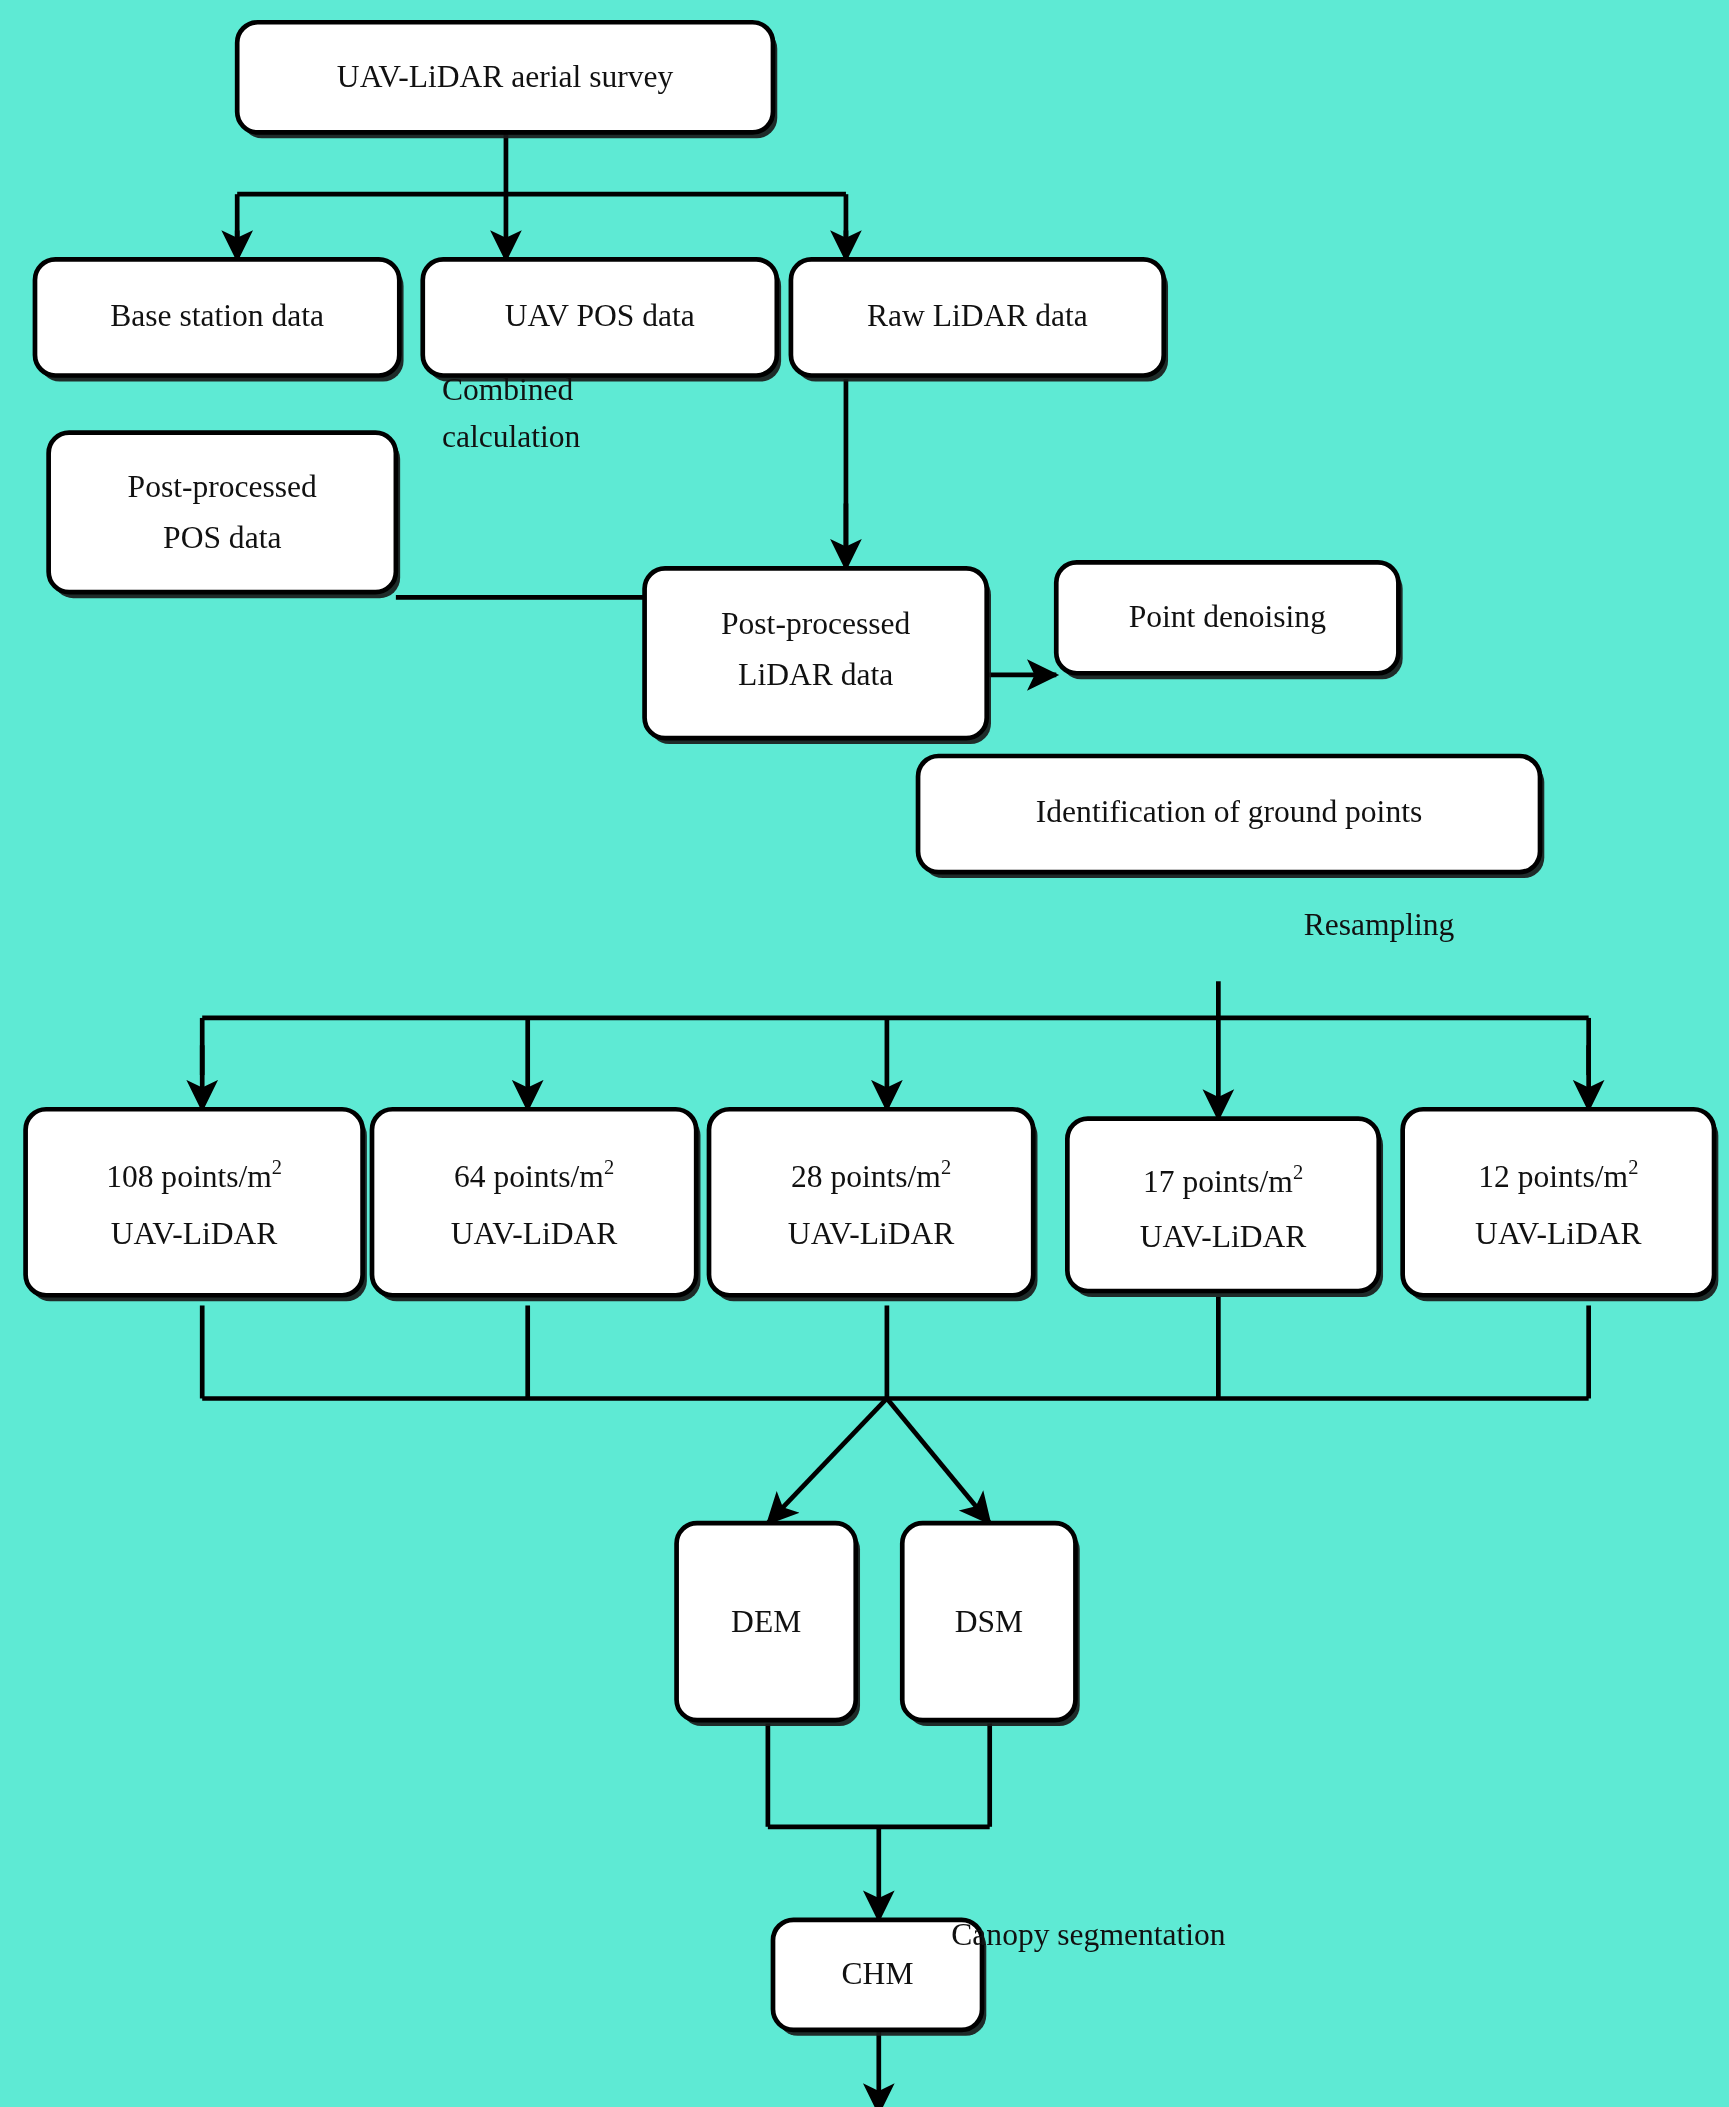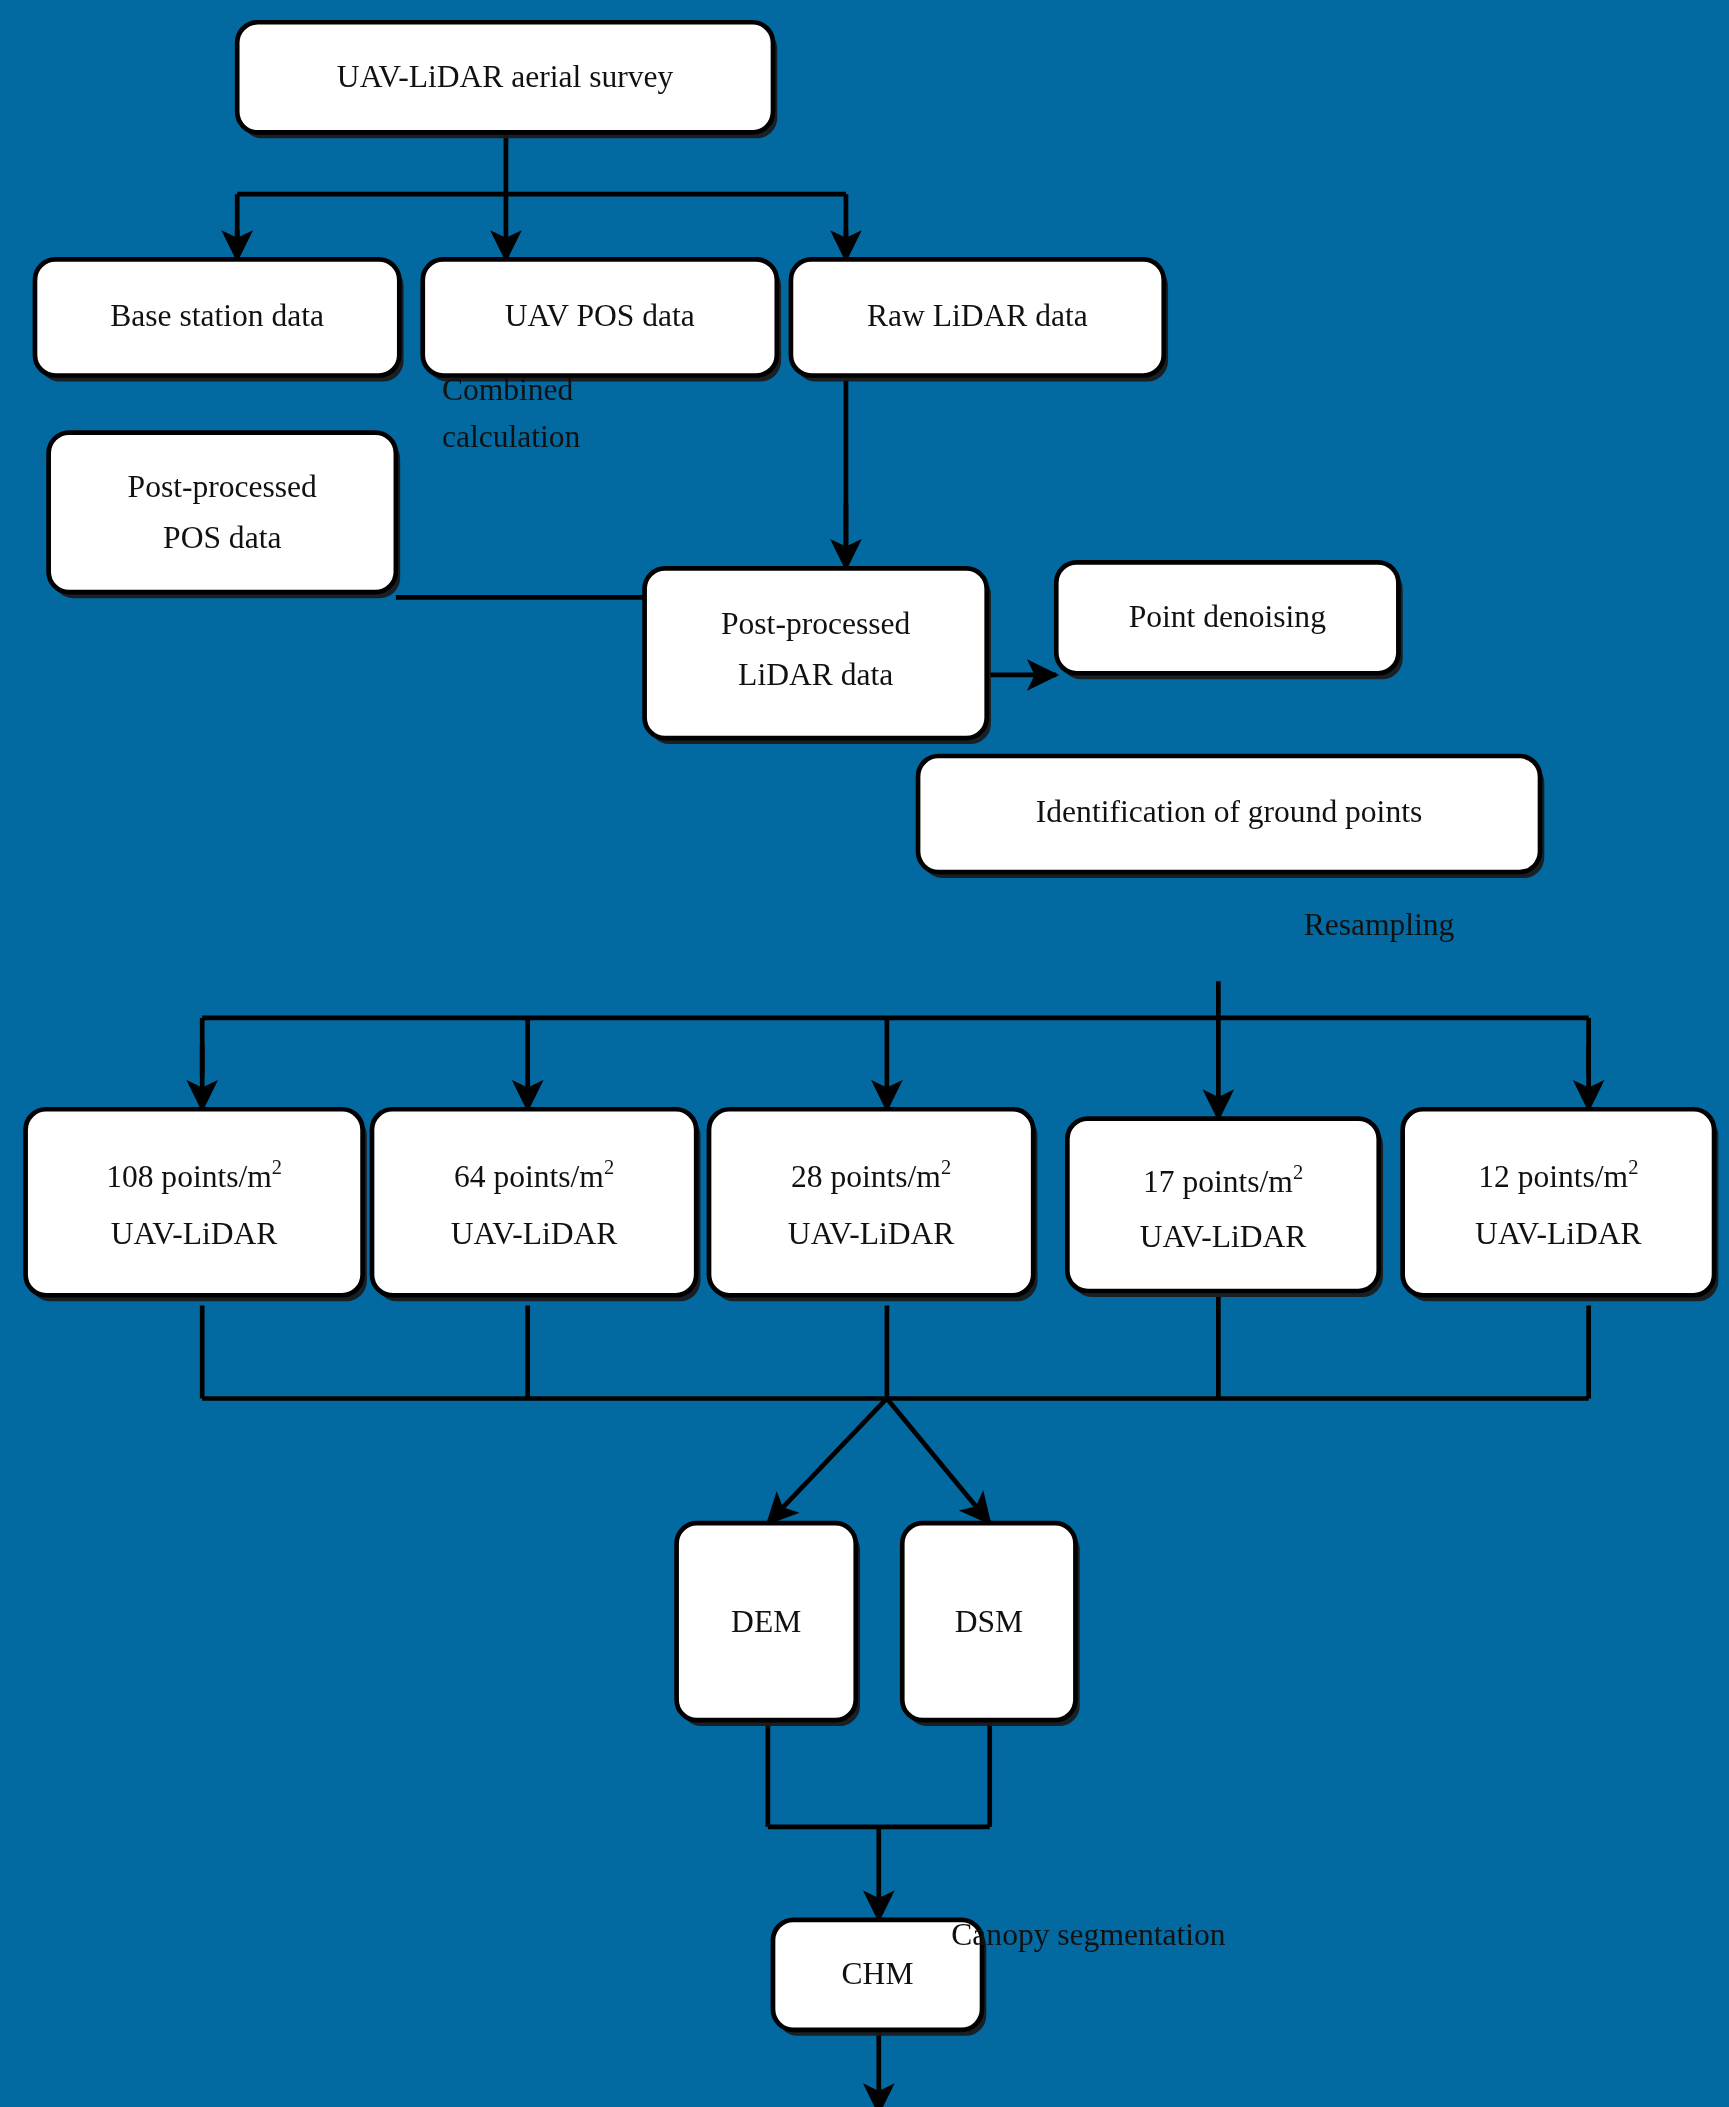--- a/index.html
+++ b/index.html
@@ -10,21 +10,21 @@
   body {
     width: 1729px;
     height: 2108px;
     font-family: "Liberation Serif", "DejaVu Serif", serif;
     overflow: hidden;
   }
   #flowchart-root {
     position: relative;
     width: 1729px;
     height: 2108px;
-    background: #0369a1;
+    background: #5eead4;
   }
   svg#flow-svg {
     position: absolute;
     top: 0;
     left: 0;
     width: 1729px;
     height: 2108px;
     display: block;
   }
   .node-label {

